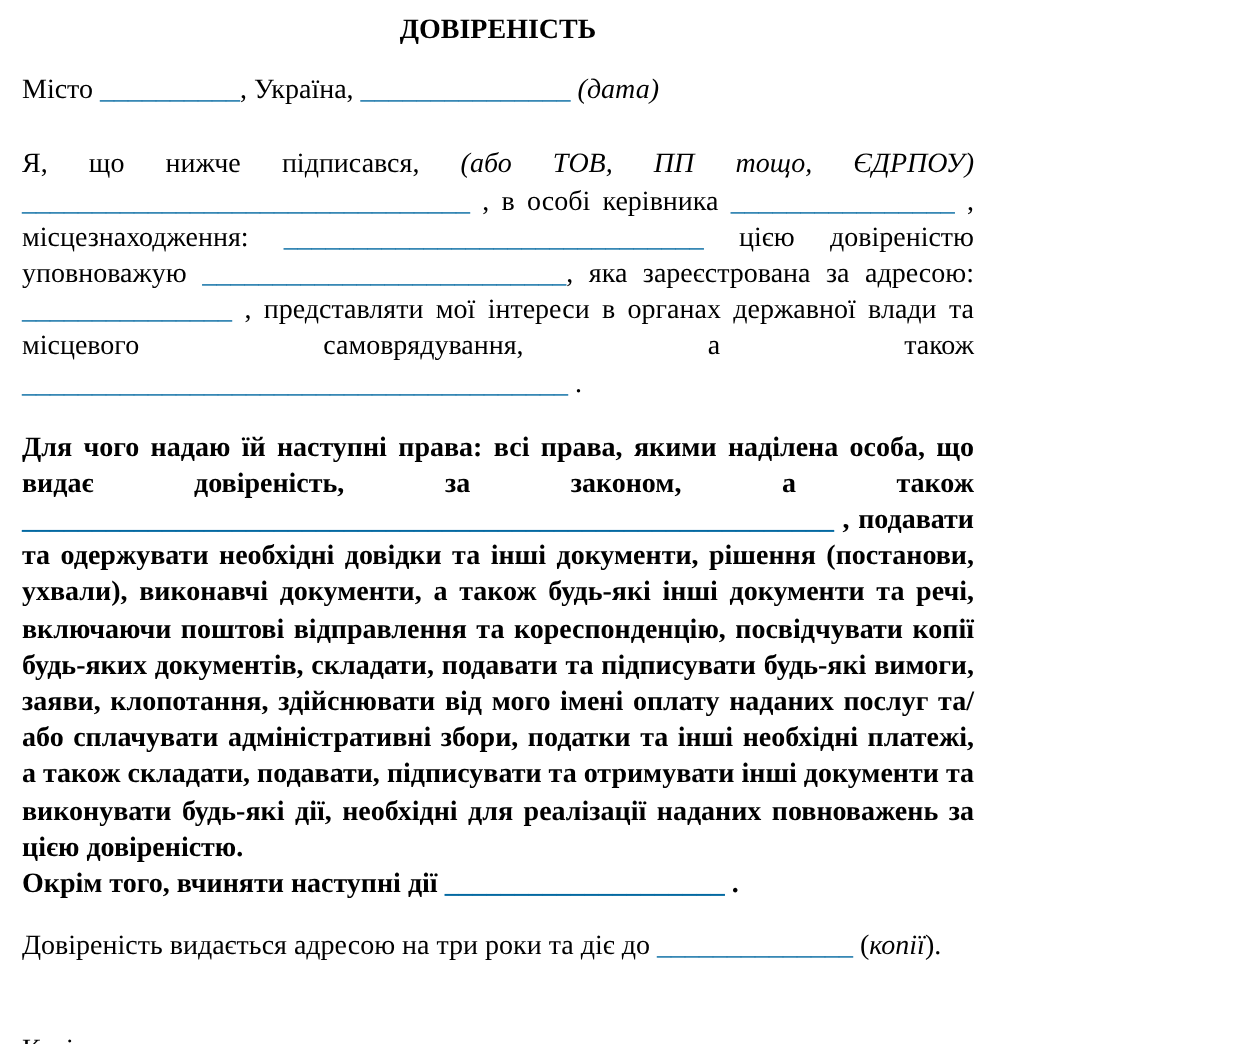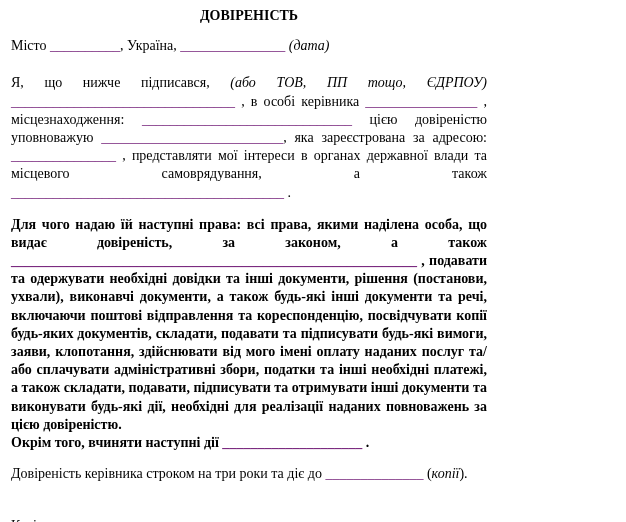--- a/index.html
+++ b/index.html
@@ -37,36 +37,36 @@
   .signer      { }
   .sigrow {
     display: flex;
     justify-content: space-between;
     margin-bottom: 15px;
     white-space: nowrap;
     gap: 23px;
   }
   .sigright { margin-right: 38px; }
   .seg-italic { font-style: italic; margin-top: 24px; }
-  .seg-blank  { color: #701a75; }
+  .seg-blank  { color: #0369a1; }
 </style>
 </head>
 <body>
 
 <div class="page">
 
   <p class="title">ДОВІРЕНІСТЬ</p>
 
   <p class="city-line"><span class="seg-t">Місто </span><span class="seg-blank">__________</span><span class="seg-t">, Україна, </span><span class="seg-blank">_______________</span><span class="seg-t"> </span><span class="seg-italic">(дата)</span></p>
 
   <p class="para para-intro"><span class="seg-t">Я, що нижче підписався, </span><span class="seg-italic">(або ТОВ, ПП тощо, ЄДРПОУ)</span><span class="seg-t"> </span><span class="seg-blank">________________________________</span><span class="seg-t"> , в особі керівника </span><span class="seg-blank">________________</span><span class="seg-t"> , місцезнаходження: </span><span class="seg-blank">______________________________</span><span class="seg-t"> цією довіреністю уповноважую </span><span class="seg-blank">__________________________</span><span class="seg-t">, яка зареєстрована за адресою: </span><span class="seg-blank">_______________</span><span class="seg-t"> , представляти мої інтереси в органах державної влади та місцевого самоврядування, а також </span><span class="seg-blank">_______________________________________</span><span class="seg-t"> .</span></p>
 
   <p class="para para-powers"><span class="seg-t">Для чого надаю їй наступні права: всі права, якими наділена особа, що видає довіреність, за законом, а також </span><span class="seg-blank">__________________________________________________________</span><span class="seg-t"> , подавати та одержувати необхідні довідки та інші документи, рішення (постанови, ухвали), виконавчі документи, а також будь-які інші документи та речі, включаючи поштові відправлення та кореспонденцію, посвідчувати копії будь-яких документів, складати, подавати та підписувати будь-які вимоги, заяви, клопотання, здійснювати від мого імені оплату наданих послуг та/або сплачувати адміністративні збори, податки та інші необхідні платежі, а також складати, подавати, підписувати та отримувати інші документи та виконувати будь-які дії, необхідні для реалізації наданих повноважень за цією довіреністю.</span><br><span class="seg-t">Окрім того, вчиняти наступні дії </span><span class="seg-blank">____________________</span><span class="seg-t"> .</span></p>
 
-  <p class="para-term"><span class="seg-t">Довіреність керівника строком на три роки та діє до </span><span class="seg-blank">______________</span><span class="seg-t"> (</span><span class="seg-italic">копії</span><span class="seg-t">).</span></p>
+  <p class="para-term"><span class="seg-t">Довіреність видається адресою на три роки та діє до </span><span class="seg-blank">______________</span><span class="seg-t"> (</span><span class="seg-italic">копії</span><span class="seg-t">).</span></p>
 
   <p class="signer">Керівник</p>
 
   <div class="sigrow">
     <span><span class="seg-blank">___________</span></span>
   </div>
 
 
 </div>
 

